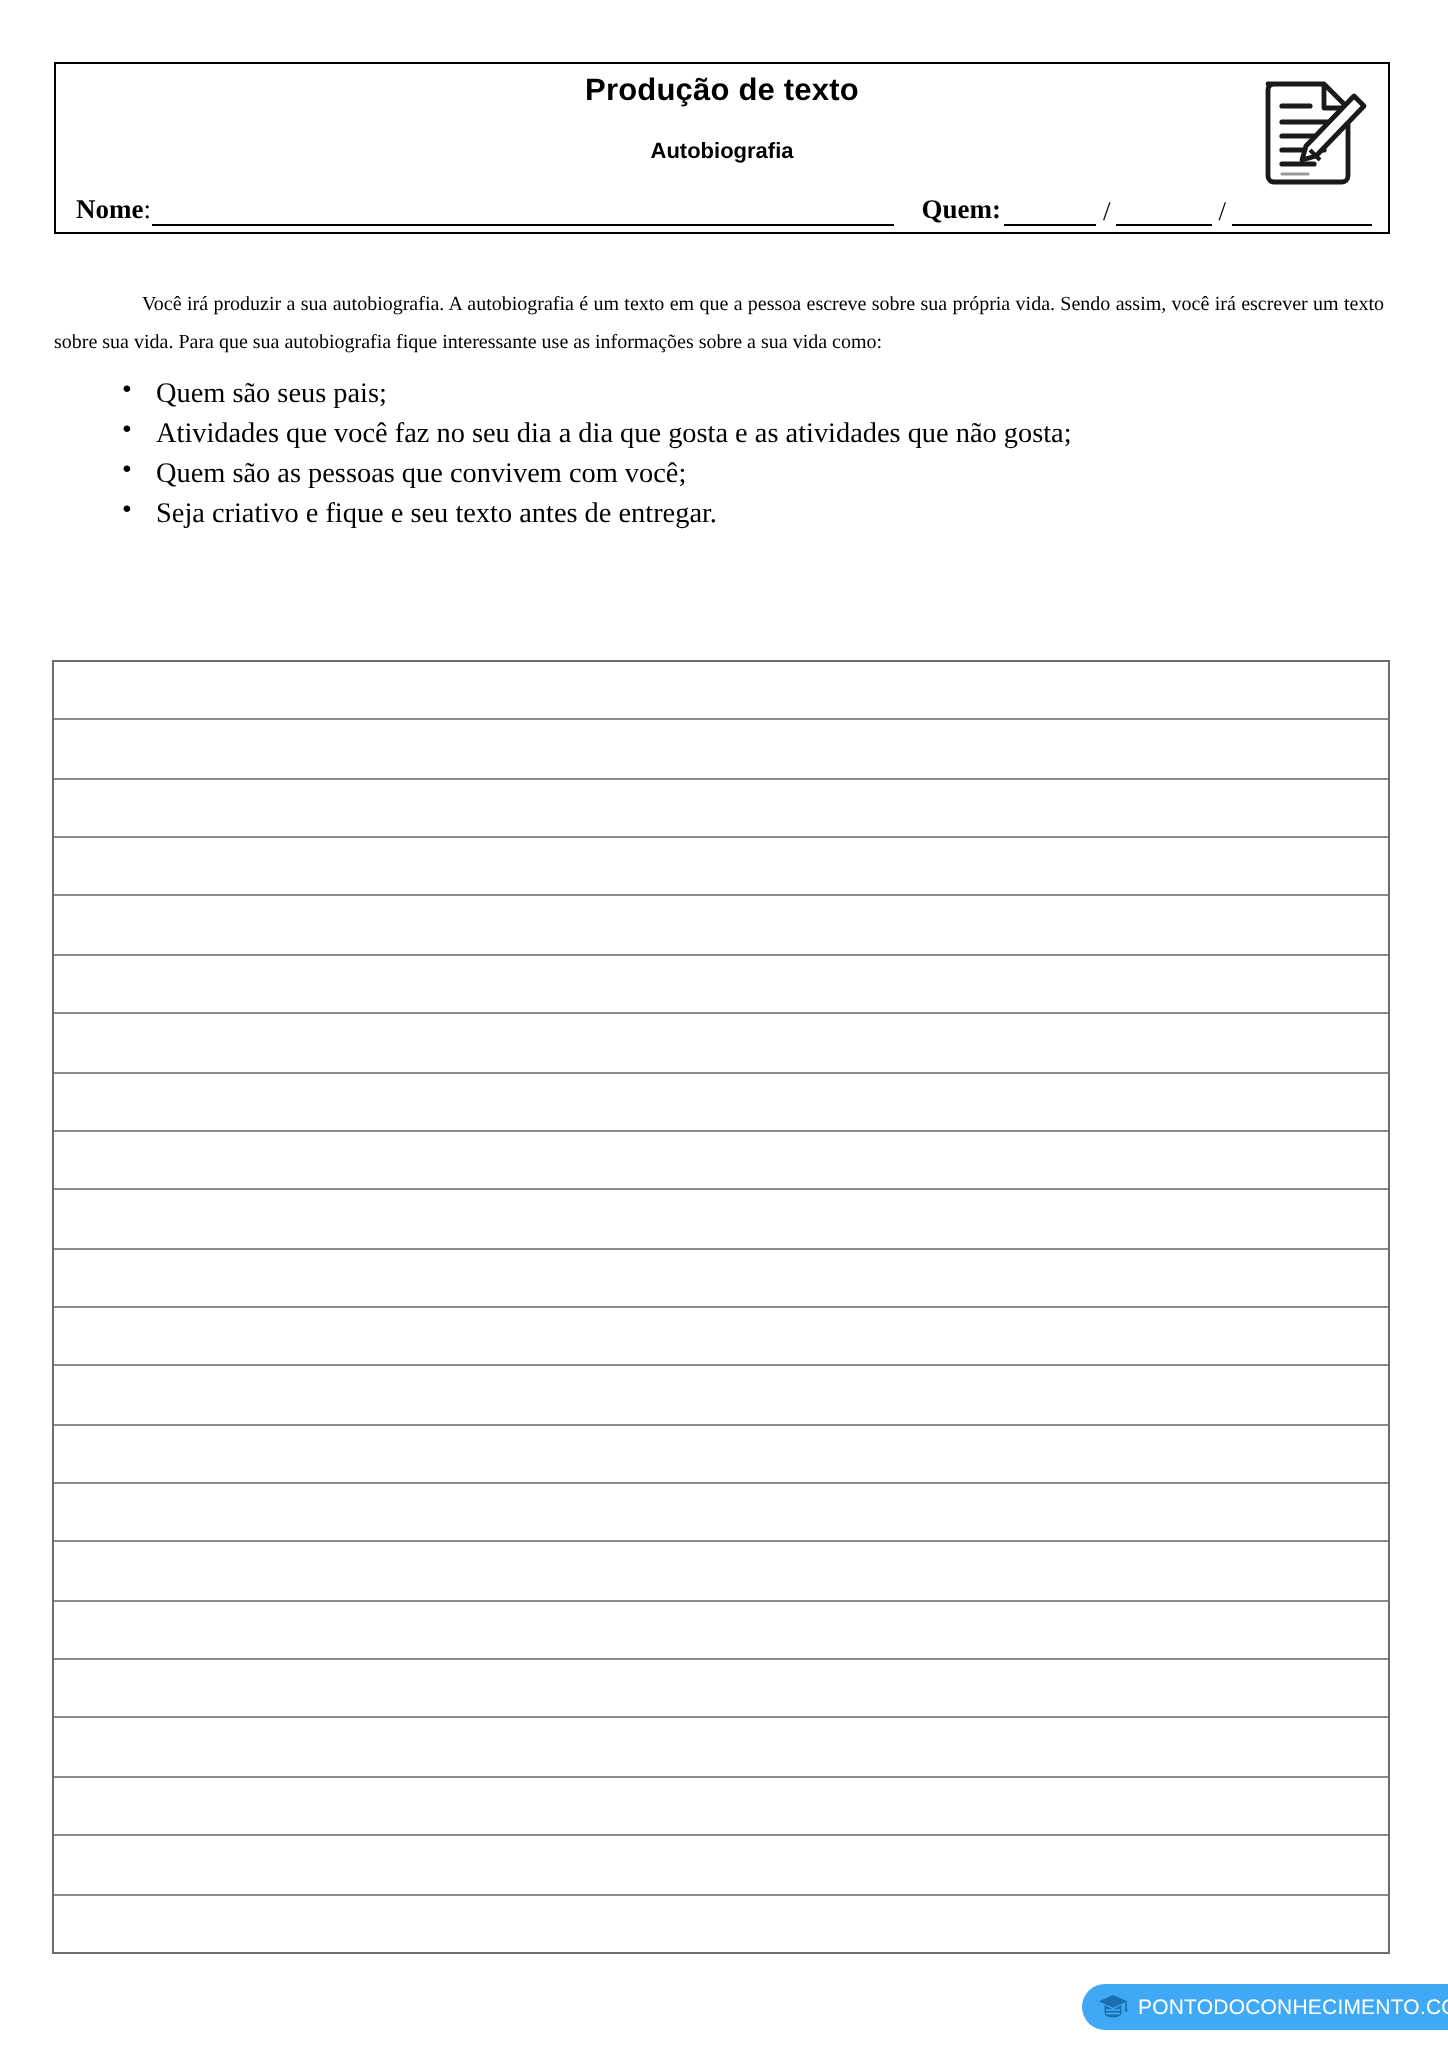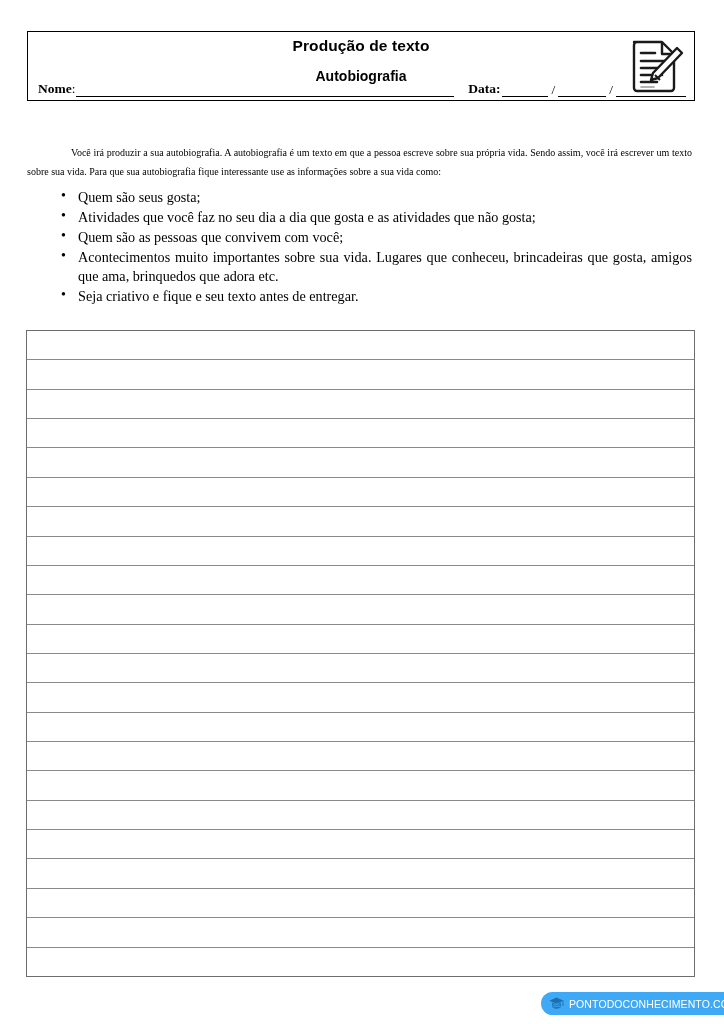--- a/index.html
+++ b/index.html
@@ -15,21 +15,21 @@
     color: #000000;
     overflow: hidden;
   }
 
   
   .header-box {
     position: absolute;
     left: 27px;
     top: 31px;
     width: 668px;
-    height: 70px;
+    height: 86px;
     border: 1px solid #000000;
     box-sizing: border-box;
     background: #ffffff;
   }
   .header-titles {
     position: absolute;
     left: 0;
     top: 0;
     width: 100%;
     text-align: center;
@@ -39,21 +39,21 @@
     font-family: "Liberation Sans", "DejaVu Sans", sans-serif;
     font-weight: bold;
     font-size: 15.5px;
     letter-spacing: 0.1px;
     line-height: 20px;
     color: #000;
   }
   .title-sub {
     font-family: "Liberation Sans", "DejaVu Sans", sans-serif;
     font-weight: bold;
-    font-size: 14px;
+    font-size: 11px;
     line-height: 20px;
     margin-top: 10px;
     color: #000;
   }
 
   
   .header-icon {
     position: absolute;
     right: 8px;
     top: 4px;
@@ -209,36 +209,35 @@
       <line x1="17" y1="51" x2="30" y2="51" stroke="#9a9a9a" stroke-width="1.6" stroke-linecap="round"></line>
 
       <path d="M53 12 L58 17 L34 42 L27 44 L29 37 Z" fill="#ffffff" stroke="#1a1a1a" stroke-width="2.4" stroke-linejoin="round"></path>
       <line x1="31" y1="39" x2="36" y2="44" stroke="#1a1a1a" stroke-width="2"></line>
     </svg>
   </div>
 
   <div class="fields-row">
     <span class="field-label"><span>Nome</span><span class="thin">:</span></span>
     <span class="rule nome-rule" title=""></span>
-    <span class="field-label data-label">Data:</span>
+    <span class="field-label data-label">Quem:</span>
     <span class="rule d1" title=""></span>
     <span class="slash">/</span>
     <span class="rule d2" title=""></span>
     <span class="slash">/</span>
     <span class="rule d3" title=""></span>
   </div>
 </div>
 
 <p class="intro">Você irá produzir a sua autobiografia. A autobiografia é um texto em que a pessoa escreve sobre sua própria vida. Sendo assim, você irá escrever um texto sobre sua vida. Para que sua autobiografia fique interessante use as informações sobre a sua vida como:</p>
 
 <ul class="bullets">
-  <li>Quem são seus gosta;</li>
+  <li>Quem são seus pais;</li>
   <li>Atividades que você faz no seu dia a dia que gosta e as atividades que não gosta;</li>
   <li>Quem são as pessoas que convivem com você;</li>
-  <li>Acontecimentos muito importantes sobre sua vida. Lugares que conheceu, brincadeiras que gosta, amigos que ama, brinquedos que adora etc.</li>
   <li>Seja criativo e fique e seu texto antes de entregar.</li>
 </ul>
 
 <div class="lines-table">
   <div class="lines-inner" id="lines-inner">
       <div class="line-row"></div>
       <div class="line-row"></div>
       <div class="line-row"></div>
       <div class="line-row"></div>
       <div class="line-row"></div>

